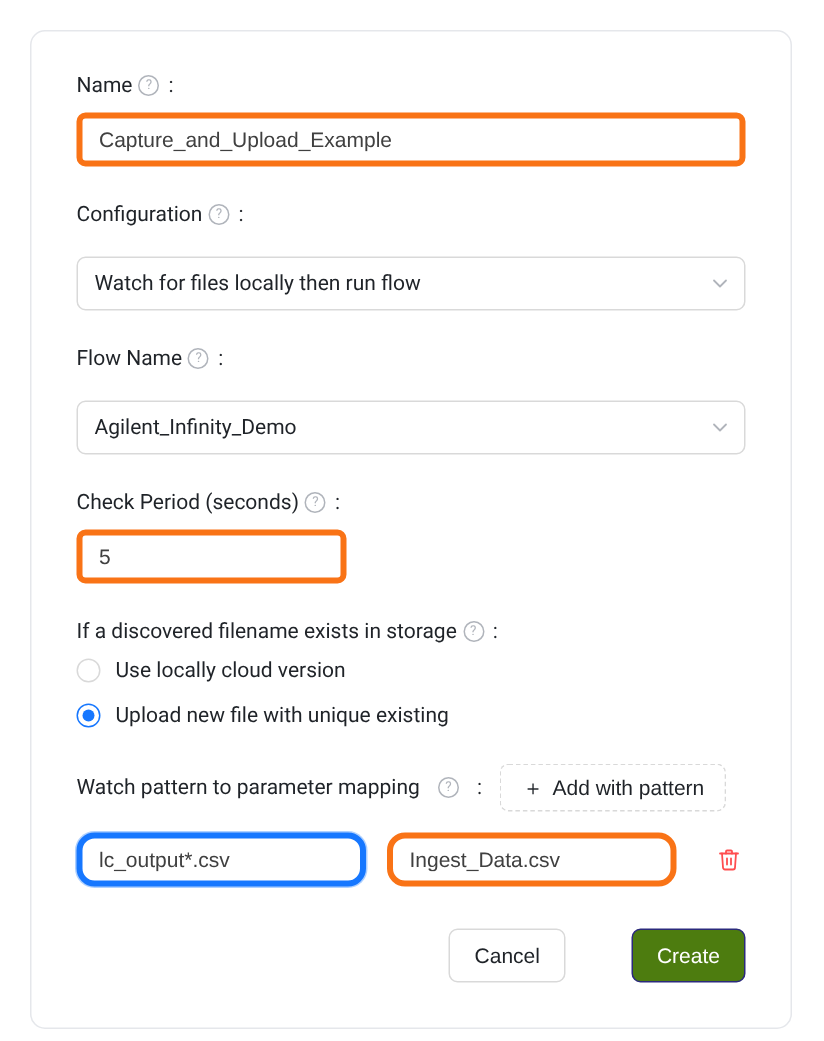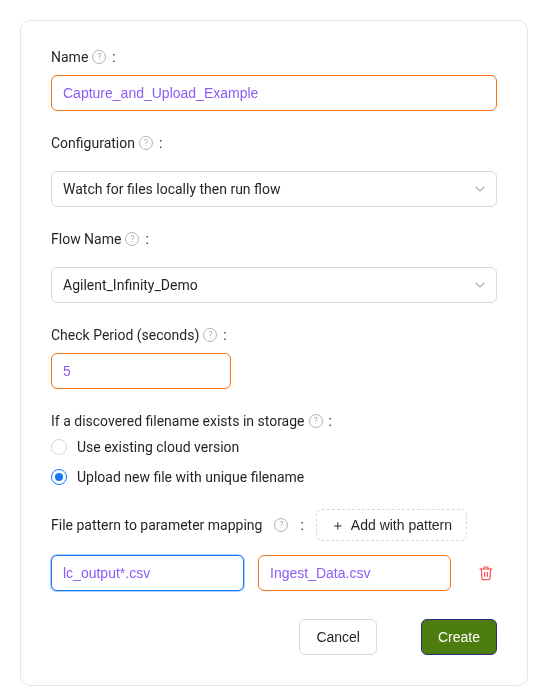--- a/index.html
+++ b/index.html
@@ -34,24 +34,24 @@
       align-items: center;
       justify-content: center;
       font-size: 9px;
       color: #b0b4bb;
       line-height: 1;
     }
     .text-input {
       width: 100%;
       height: 36px;
       padding: 0 11px;
-      border: 1px solid #f97316;
-      border-radius: 6px;
-      font-size: 14px;
-      color: #8b5cf6;
+      border: 4px solid #f97316;
+      border-radius: 6px;
+      font-size: 14px;
+      color: #404040;
       outline: none;
       background: #fff;
     }
     .text-input.focused { border-color: #1677ff; box-shadow: 0 0 0 1px rgba(22,119,255,0.35); }
     .text-input.small { width: 180px; }
     .select {
       width: 100%;
       height: 36px;
       padding: 0 32px 0 11px;
       border: 1px solid #d9d9d9;
@@ -106,21 +106,21 @@
       background: #fff;
       display: inline-flex;
       align-items: center;
       gap: 6px;
       font-size: 14px;
       color: #1f2328;
       cursor: pointer;
     }
     .btn-dashed .plus { font-weight: 400; font-size: 14px; line-height: 1; }
     .pattern-row { display: flex; align-items: center; gap: 14px; }
-    .pattern-row .text-input { flex: 1; }
+    .pattern-row .text-input { flex: 1; border-radius: 12px; }
     .delete-btn {
       width: 22px; height: 22px;
       color: #ff4d4f;
       display: inline-flex; align-items: center; justify-content: center;
       cursor: pointer;
       margin-left: 10px;
     }
     .footer {
       display: flex;
       justify-content: flex-end;
@@ -206,34 +206,34 @@
     <div class="label-row spacer-tight">
       <span>If a discovered filename exists in storage</span>
       <span class="help-icon">?</span>
       <span class="colon">:</span>
     </div>
     <div class="radio-group">
       <label class="radio-row">
         <span class="radio">
             <span class="dot"></span>
           </span>
-        <span>Use existing cloud version</span>
+        <span>Use locally cloud version</span>
       </label>
       <label class="radio-row">
         <span class="radio checked">
             <span class="dot"></span>
           </span>
-        <span>Upload new file with unique filename</span>
+        <span>Upload new file with unique existing</span>
       </label>
     </div>
   </div>
 
   <div class="field" style="margin-bottom:0">
     <div class="pattern-header">
-      <span>File pattern to parameter mapping</span>
+      <span>Watch pattern to parameter mapping</span>
       <span class="help-icon">?</span>
       <span class="colon">:</span>
       <button class="btn-dashed" type="button">
         <span class="plus">＋</span>
         <span>Add with pattern</span>
       </button>
     </div>
     <div class="pattern-row">
       <input class="text-input focused" type="text" value="lc_output*.csv" style="">
       <input class="text-input" type="text" value="Ingest_Data.csv" style="">

